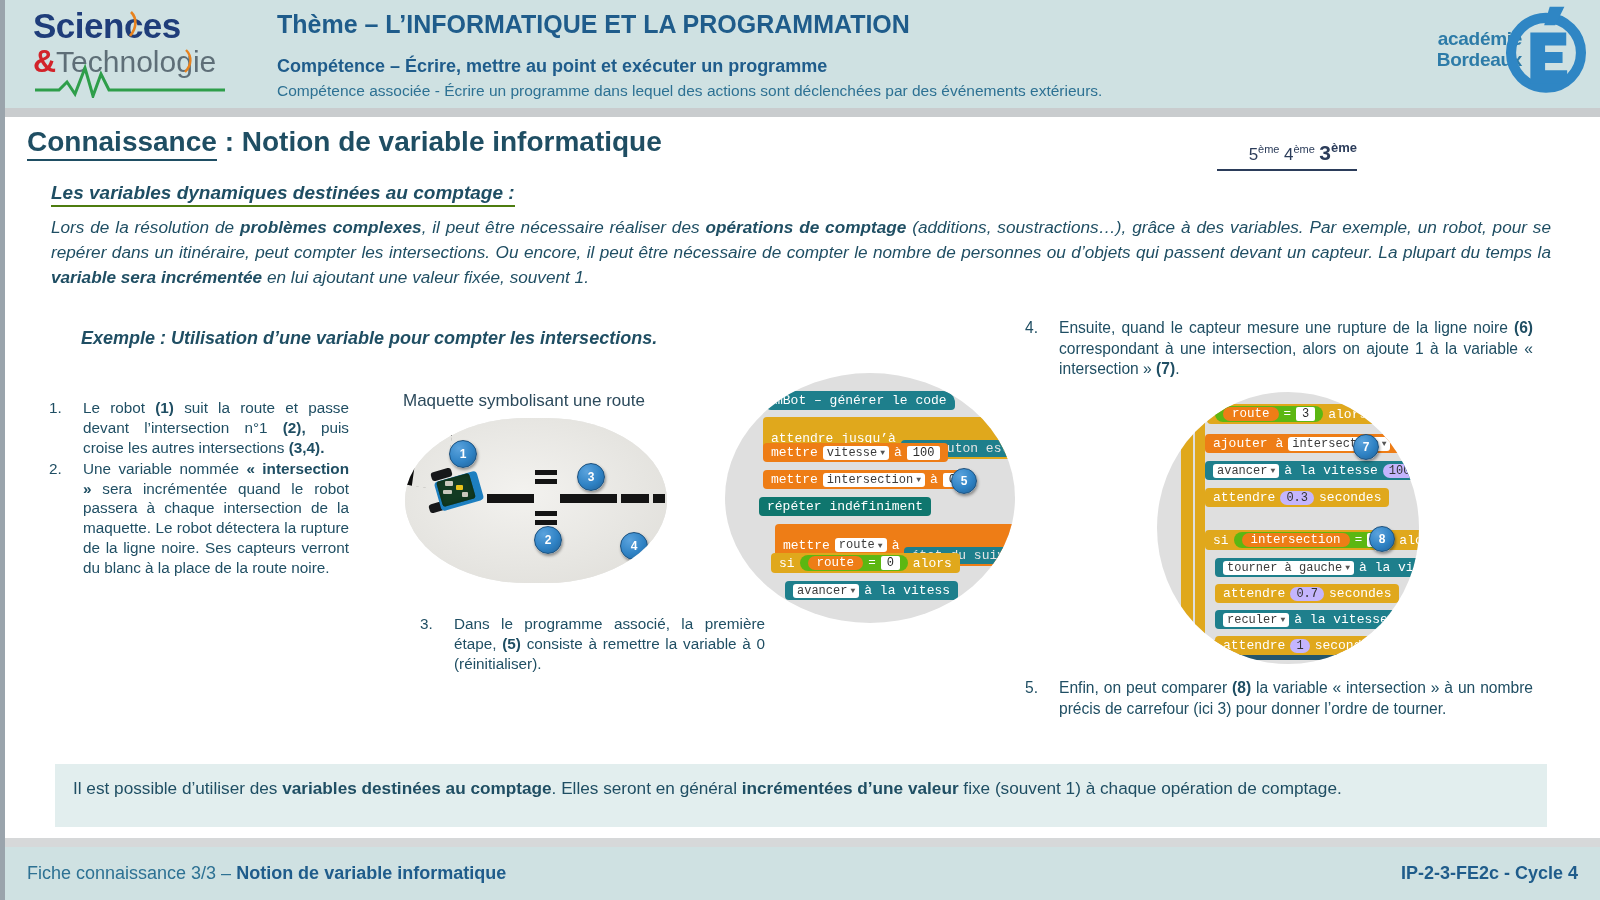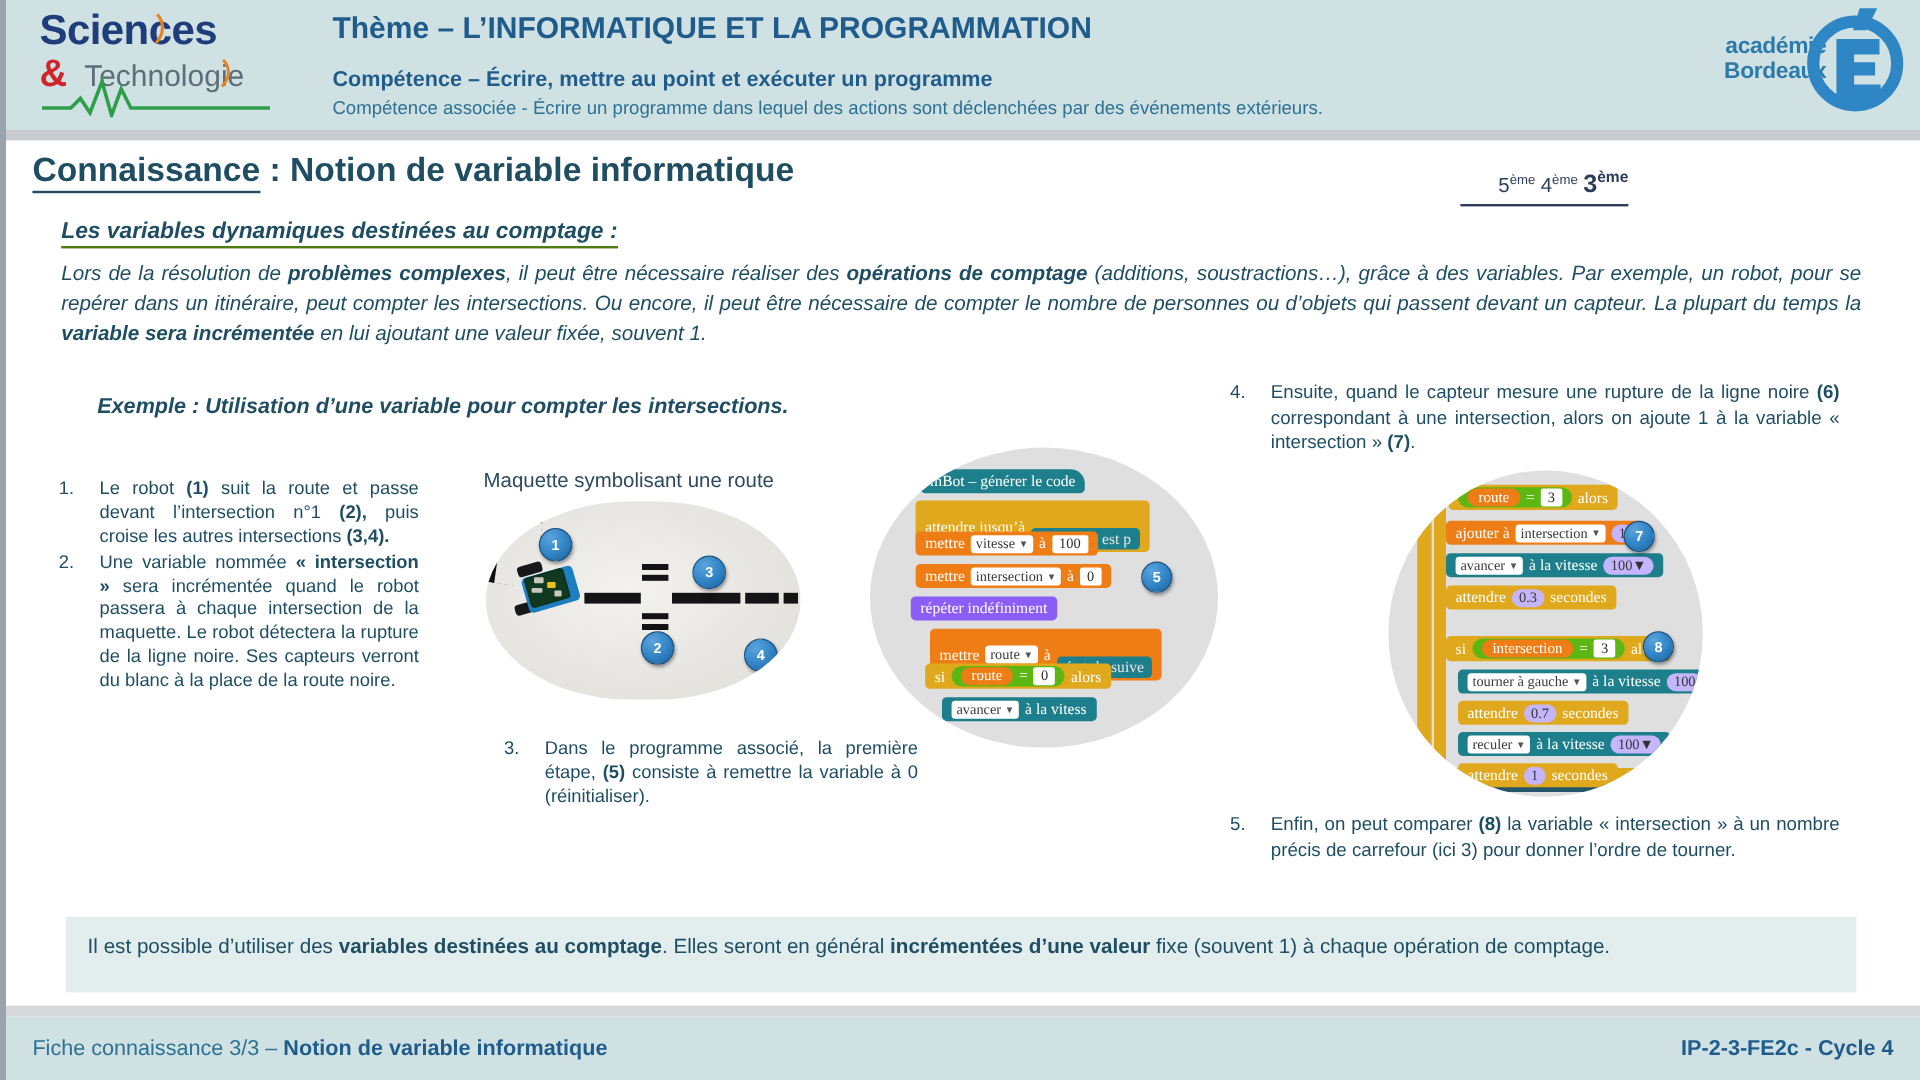--- a/index.html
+++ b/index.html
@@ -27,21 +27,21 @@
     width: 250px; position: relative; padding: 8px 0 0 28px;
   }
   .logo-sciences {
     font-family: "Liberation Sans", sans-serif;
     font-size: 35px; font-weight: 700; letter-spacing: -0.5px;
     color: #1f3d7a; line-height: 1; position: relative;
   }
   .logo-line2 { display: flex; align-items: baseline; margin-top: 2px; }
   .logo-amp { color: #d2232a; font-size: 32px; font-weight: 700; line-height: 1; }
   .logo-tech {
-    color: #5e6e77; font-size: 25px; font-weight: 400; line-height: 1; margin-left: 14px;
+    color: #5e6e77; font-size: 30px; font-weight: 400; line-height: 1; 
   }
   .logo-wave { position: absolute; left: 30px; top: 60px; }
 
   .header-texts {
     flex: 1; padding: 10px 0 0 22px;
   }
   .h-theme {
     font-size: 25px; font-weight: 700; color: #1f5c8b; line-height: 1.18;
   }
   .h-comp {
@@ -174,26 +174,26 @@
   .item3 b { font-weight: 700; }
 
   
   .code-circle {
     position: absolute; border-radius: 50%; background: #dfdfdf; overflow: hidden;
   }
   .blk {
     position: absolute; display: flex; align-items: center; gap: 5px;
     color: #fff; font-size: 13px; white-space: nowrap;
     padding: 2px 8px; border-radius: 4px;
-    font-family: Liberation Serif, serif;
+    font-family: Liberation Mono, monospace;
   }
   .blk.teal   { background: #1e7f8c; }
   .blk.orange { background: #ee7d16; }
   .blk.gold   { background: #e0a81c; }
-  .blk.yellow { background: #8b5cf6; }
+  .blk.yellow { background: #0f766e; }
   .drop {
     background: #fff; color: #3b3b3b; border-radius: 3px;
     padding: 0px 4px; font-size: 12px; display: inline-flex; align-items: center; gap: 3px;
   }
   .drop .car { font-size: 8px; color: #555; }
   .oval {
     background: #c4b5fd; color: #333; border-radius: 9px; padding: 0 6px; font-size: 12px;
   }
   .ovaldark {
     background: #ee7d16; color: #fff; border-radius: 10px; padding: 0 9px; font-size: 12.5px;

